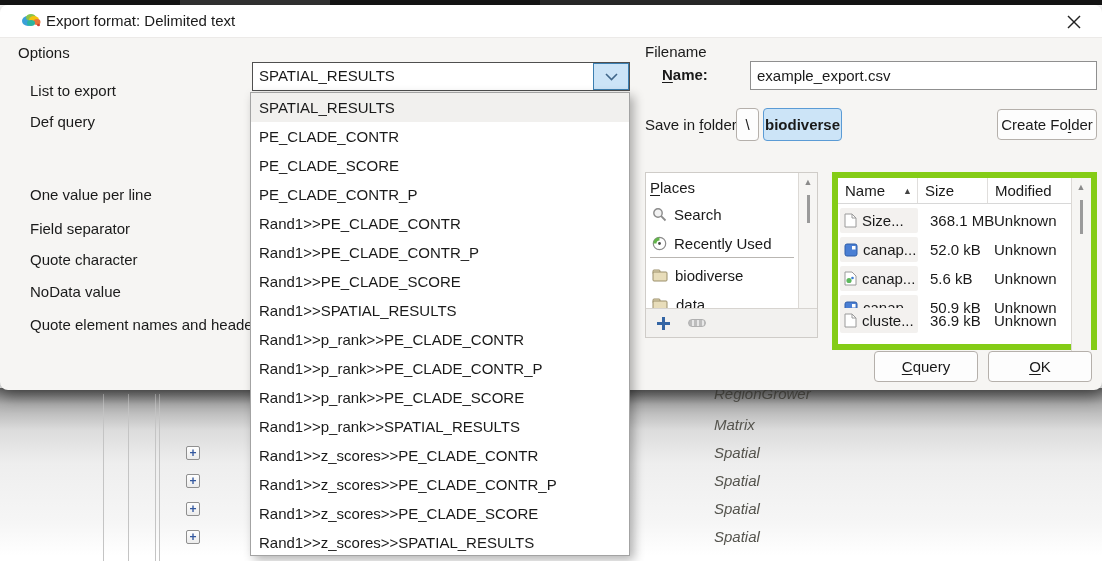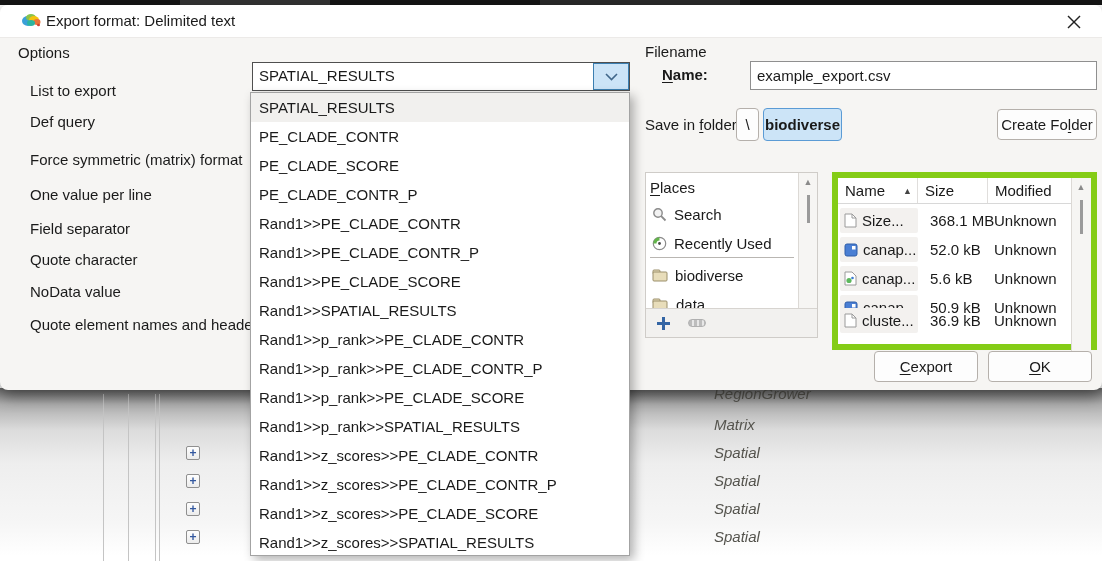--- a/index.html
+++ b/index.html
@@ -183,21 +183,20 @@
       <svg width="14" height="14" viewBox="0 0 14 14">
         <line x1="1" y1="1" x2="13" y2="13" stroke="#222" stroke-width="1.4"></line>
         <line x1="13" y1="1" x2="1" y2="13" stroke="#222" stroke-width="1.4"></line>
       </svg>
     </div>
   </div>
 
   <div class="abs opt-header">Options</div>
   <div class="abs opt-label ol0">List to export</div>
   <div class="abs opt-label ol1">Def query</div>
-  <div class="abs opt-label ol2">Force symmetric (matrix) format</div>
   <div class="abs opt-label ol3">One value per line</div>
   <div class="abs opt-label ol4">Field separator</div>
   <div class="abs opt-label ol5">Quote character</div>
   <div class="abs opt-label ol6">NoData value</div>
   <div class="abs opt-label ol7">Quote element names and headers</div>
 
   <div class="abs combo">
     <span class="abs combo-value">SPATIAL_RESULTS</span>
     <div class="abs combo-btn">
       <svg width="13" height="8" viewBox="0 0 13 8">
@@ -342,21 +341,21 @@
       <div class="fl-mod-cell">Unknown</div>
     </div>
 
     <div class="abs fl-scroll">
       <div class="abs scroll-up">▲</div>
       <div class="abs scroll-thumb"></div>
     </div>
   </div>
 
   <div class="abs btn cancel-btn">
-      <span><u>C</u><span>export</span></span>
+      <span><u>C</u><span>query</span></span>
     </div>
   <div class="abs btn ok-btn">
       <span><u>O</u><span>K</span></span>
     </div>
 </div>
 
 <div class="abs dropdown">
   <div class="ddrow selected">SPATIAL_RESULTS</div>
   <div class="ddrow">PE_CLADE_CONTR</div>
   <div class="ddrow">PE_CLADE_SCORE</div>

